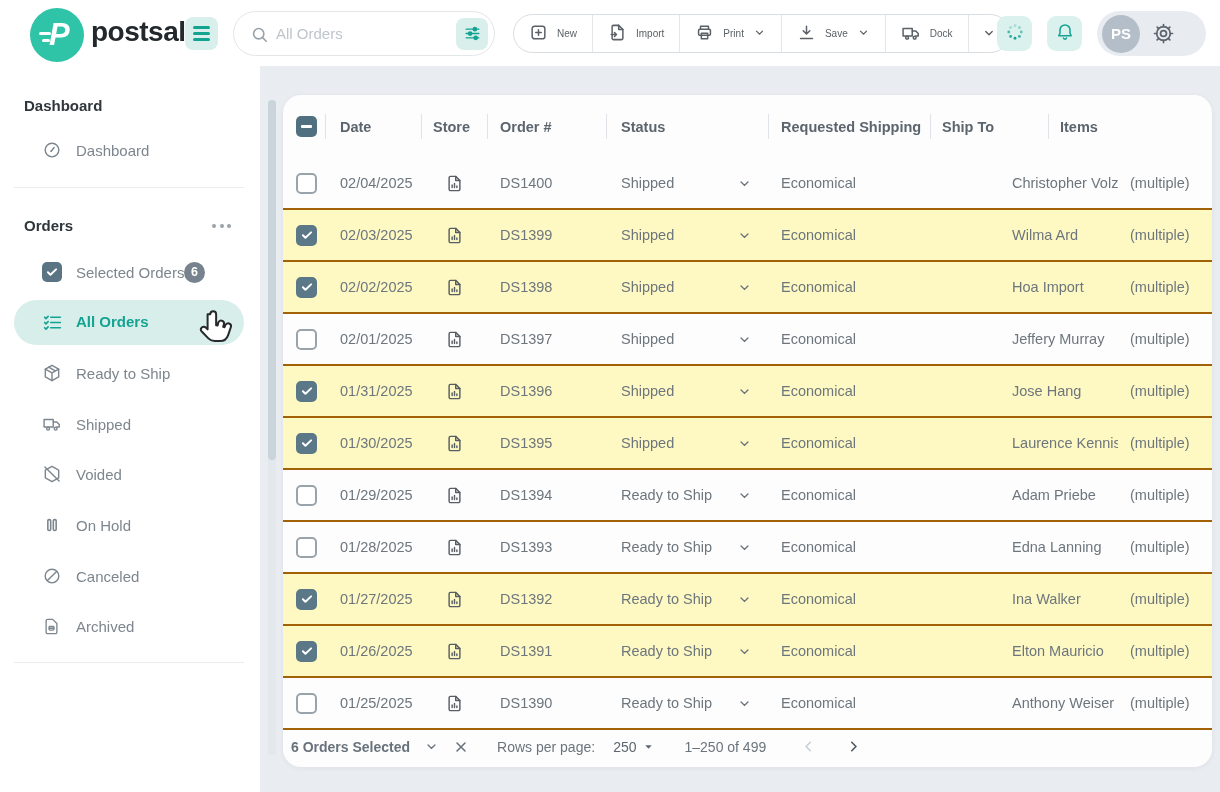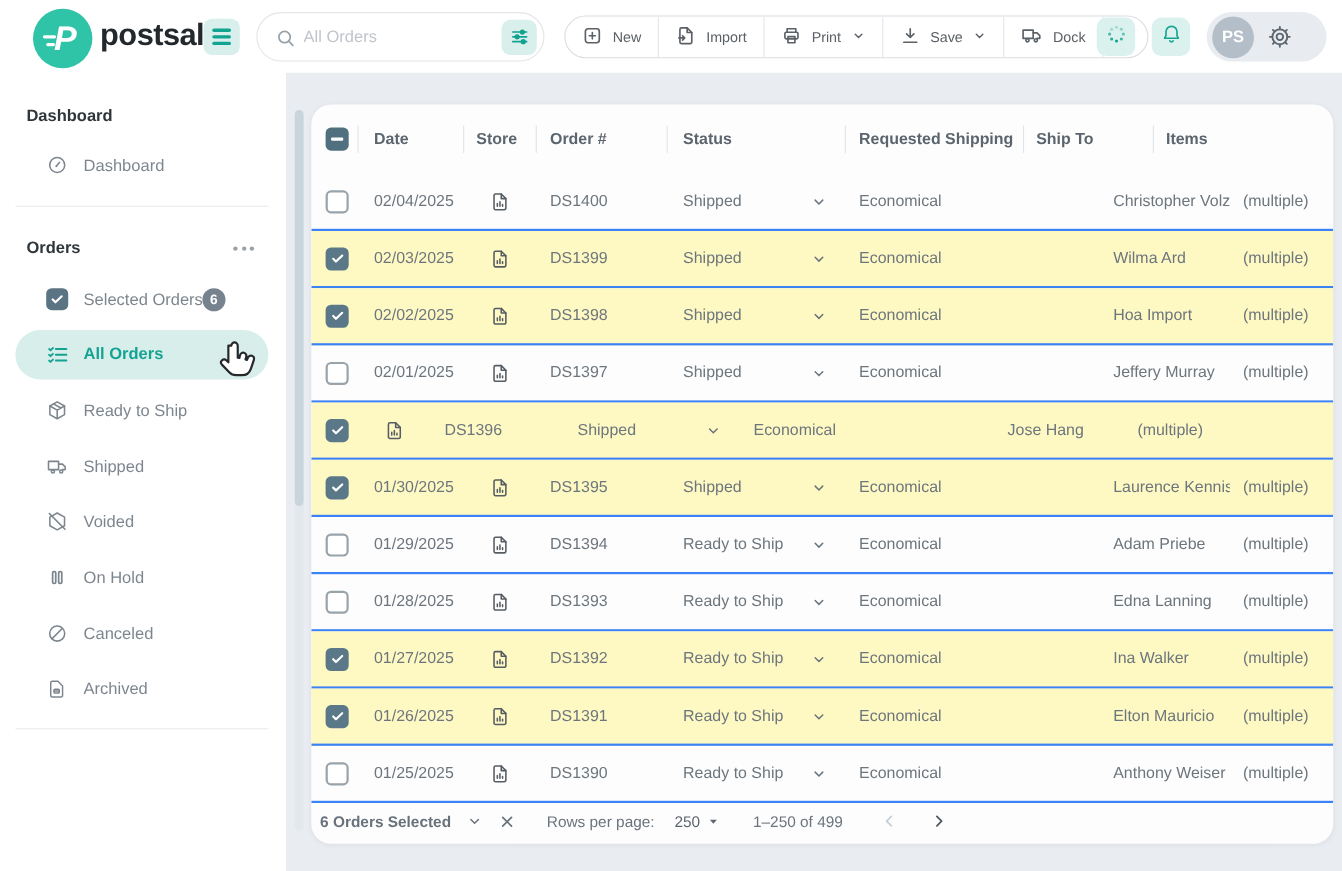--- a/index.html
+++ b/index.html
@@ -26,21 +26,21 @@
   .search .sicon { position:absolute; left:16px; top:13px; color:#99a2a9; }
   .search input { position:absolute; left:42px; top:2px; width:160px; height:39px; border:none; outline:none;
                   font-size:15px; color:#6b747b; font-family:"Liberation Sans", sans-serif; background:transparent; }
   .search input::placeholder { color:#bfc5cb; }
   .filter-btn { position:absolute; right:6px; top:5.5px; width:32px; height:32px; border-radius:8px;
                 background:#d8efeb; color:#12a391; display:flex; align-items:center; justify-content:center; cursor:pointer; }
 
   .toolbar { position:absolute; left:513px; top:14px; height:39px; display:flex; align-items:stretch;
              background:#fff; border:1.5px solid #d8dde1; border-radius:21px; color:#5b6166; overflow:hidden; }
   .tb-item { display:flex; align-items:center; gap:9px; padding:0 15px; border-right:1.5px solid #e4e7ea;
-             font-size:13px; cursor:pointer; white-space:nowrap; }
+             font-size:10px; cursor:pointer; white-space:nowrap; }
   .tb-item:last-child { border-right:none; padding:0 13px; }
   .tb-item svg { color:#5b6166; }
 
   .sq-btn { position:absolute; top:16px; width:35px; height:35px; border-radius:9px; background:#daf1ed;
             color:#13a392; display:flex; align-items:center; justify-content:center; cursor:pointer; }
   .profile { position:absolute; left:1097px; top:11px; width:109px; height:45px; border-radius:23px;
              background:#e8ecf1; display:flex; align-items:center; padding-left:5px; gap:12px; }
   .avatar { width:38px; height:38px; border-radius:50%; background:#b3bec8; color:#fff; font-size:15px;
             font-weight:600; display:flex; align-items:center; justify-content:center; }
   .gearwrap { color:#5d666e; display:flex; cursor:pointer; }
@@ -80,21 +80,21 @@
   .c-store { width:66px; padding-left:12px; }
   .c-store.center { justify-content:center; padding-left:0; }
   .c-order { width:119px; padding-left:13px; }
   .c-status{ width:162px; padding-left:15px; }
   .c-ship  { width:162px; padding-left:13px; }
   .c-notes { width:70px; padding-left:12px; }
   .c-shipto{ width:118px; padding-left:12px; white-space:nowrap; overflow:hidden; }
   .c-items { width:94px; padding-left:12px; }
 
   .tbody { flex:none; }
-  .trow { height:52px; display:flex; align-items:center; border-bottom:2px solid #3b82f6; color:#6d767d; cursor:pointer; }
+  .trow { height:52px; display:flex; align-items:center; border-bottom:2px solid #a16207; color:#6d767d; cursor:pointer; }
   .trow.checked { background:#fef9c3; }
   .cb { width:21px; height:21px; border-radius:5px; border:2px solid #99a3aa; background:#fff;
         display:flex; align-items:center; justify-content:center; flex:none; cursor:pointer; }
   .cb svg { display:none; }
   .trow.checked .cb { background:#5b7888; border-color:#5b7888; }
   .trow.checked .cb svg { display:block; }
   .hcb { width:21px; height:21px; border-radius:5px; background:#51707f; display:flex; align-items:center; justify-content:center; cursor:pointer; }
   .hcb .minus { width:11px; height:2.6px; background:#fff; border-radius:1px; }
   .status-chev { margin-left:auto; margin-right:16px; color:#6a737a; display:flex; cursor:pointer; }
   .store-ic { color:#565d63; display:flex; }
@@ -492,20 +492,21 @@
         </div>
 
         <div class="trow checked">
           <div class="tcell c-check">
               <span class="cb">
                 <svg width="14" height="14" viewBox="0 0 24 24" fill="none" stroke="#fff" stroke-width="3.4" stroke-linecap="round" stroke-linejoin="round">
                   <path d="M5 12.5l4.3 4.3L19 7.5"></path>
                 </svg>
               </span>
             </div>
+          <div class="tcell c-date">01/31/2025</div>
           <div class="tcell c-store center">
               <span class="store-ic">
                 <svg width="19" height="19" viewBox="0 0 24 24" fill="none" stroke="currentColor" stroke-width="1.8" stroke-linecap="round" stroke-linejoin="round">
                   <path d="M13.5 3H7a1.8 1.8 0 0 0-1.8 1.8v14.4A1.8 1.8 0 0 0 7 21h10a1.8 1.8 0 0 0 1.8-1.8V8.3L13.5 3z"></path>
                   <path d="M13.5 3v5.3h5.3"></path>
                   <path d="M9 17v-3M12 17v-5M15 17v-2"></path>
                 </svg>
               </span>
             </div>
           <div class="tcell c-order">DS1396</div>

